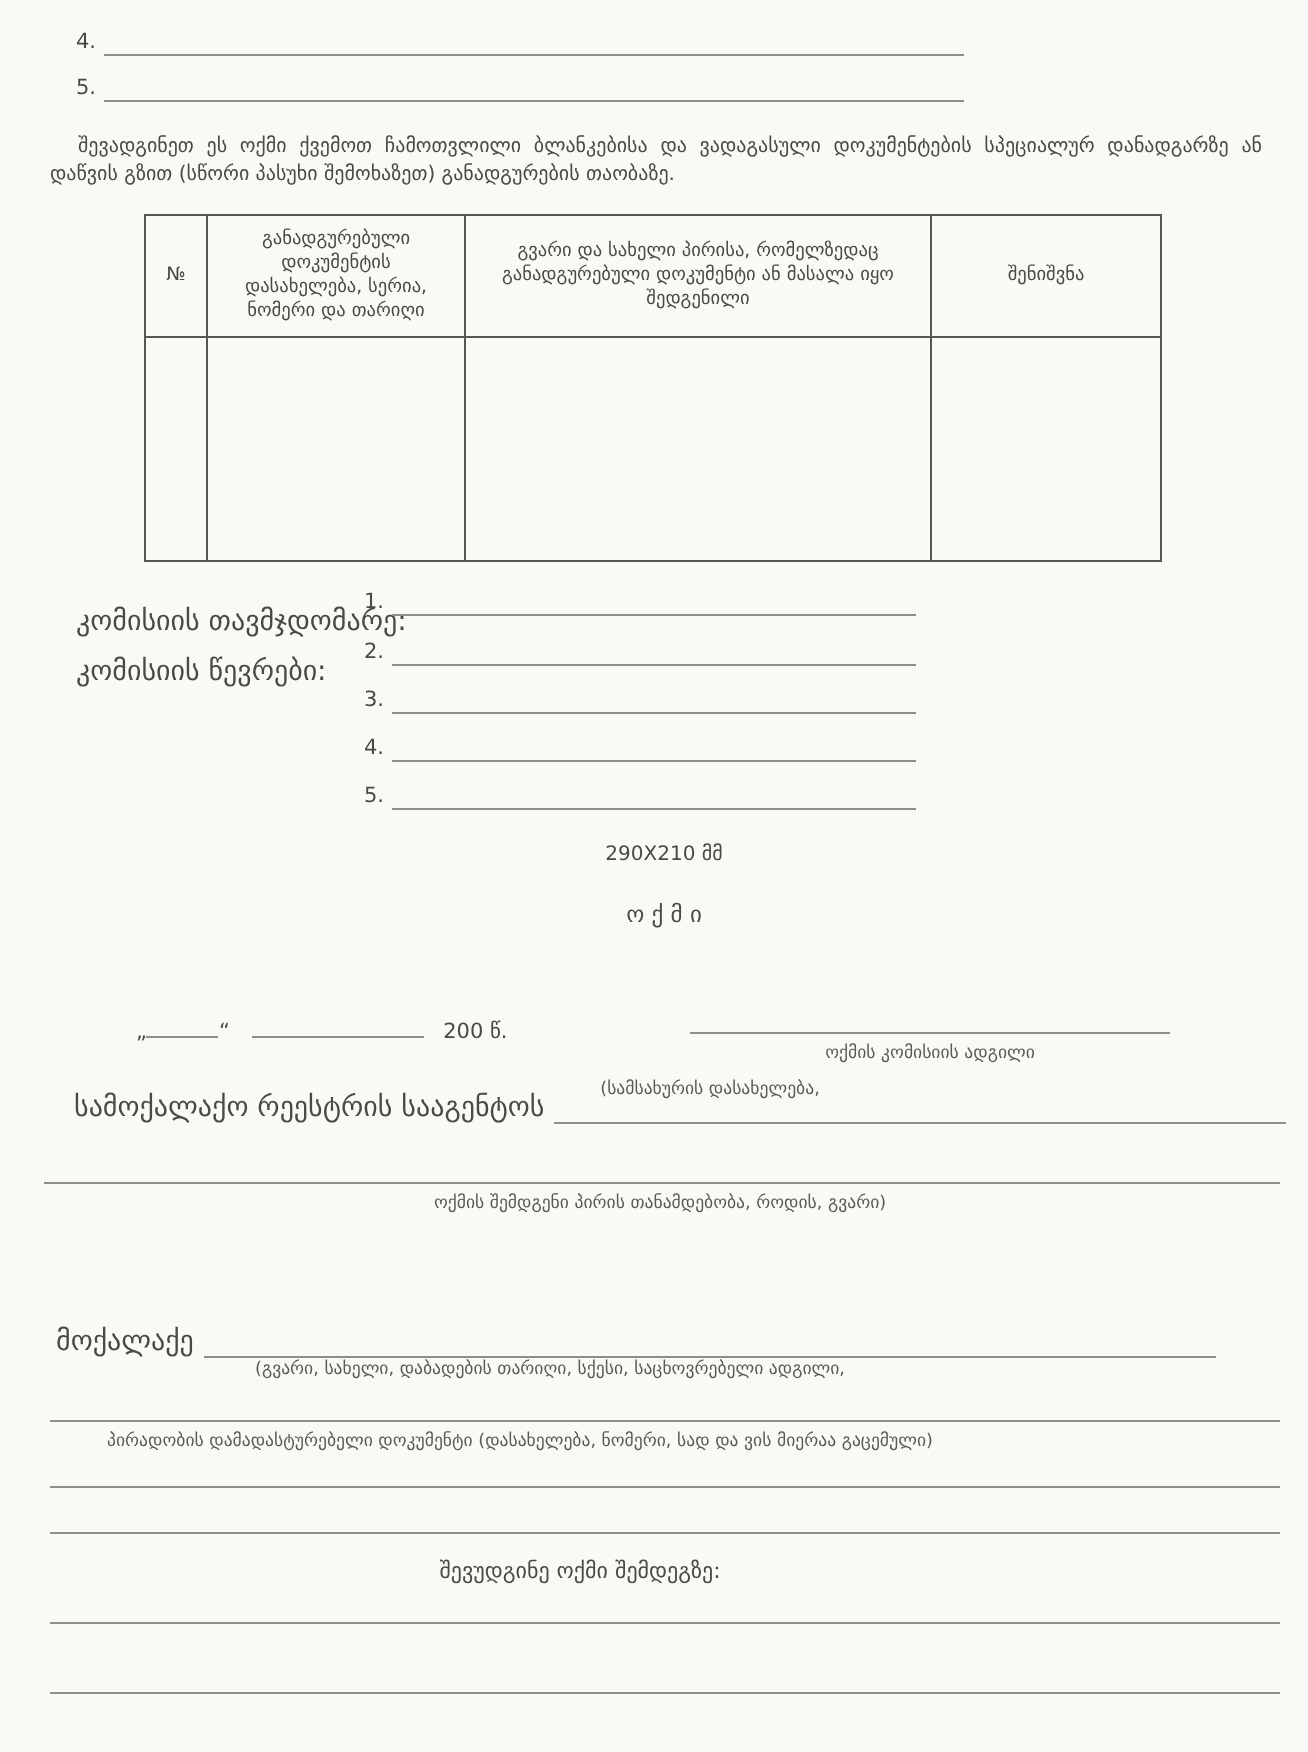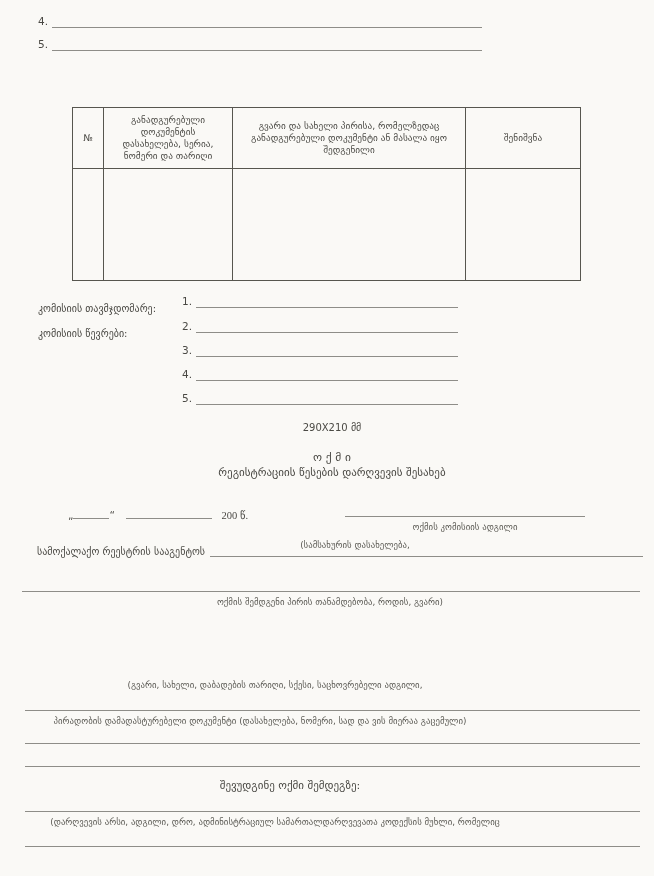--- a/index.html
+++ b/index.html
@@ -19,36 +19,37 @@
   .ctr{white-space:nowrap;transform:translateX(-50%);}
   .hline{position:absolute;border-bottom:1px solid #8e8d88;height:0;}
   .flexrow{display:flex;align-items:flex-end;gap:5px;}
   .flexrow .fill{flex:1;}
   table.dtable{border-collapse:collapse;table-layout:fixed;}
   table.dtable th,table.dtable td{
     border:1px solid #57564f;font-weight:normal;
     font-size:9.3px;line-height:1.3;text-align:center;vertical-align:middle;
     padding:2px 6px;color:#4a4944;
   }
-  .label{font-size:10px;}
+  .label{font-size:14px;}
 </style>
 </head>
 <body>
 
 <div class="page">
 
   <div class="abs numrow" style="left:38px;top:15px;width:447px;">
     <span class="num">4.</span>
     <span class="blank" style="width:430px;"></span>
   </div>
   <div class="abs numrow" style="left:38px;top:38px;width:447px;">
     <span class="num">5.</span>
     <span class="blank" style="width:430px;"></span>
   </div>
 
+  <div class="abs para" style="left:25px;top:67px;width:606px;font-size:10px;line-height:14px;text-indent:14px;">შევადგინეთ ეს ოქმი ქვემოთ ჩამოთვლილი ბლანკებისა და ვადაგასული დოკუმენტების სპეციალურ დანადგარზე ან დაწვის გზით (სწორი პასუხი შემოხაზეთ) განადგურების თაობაზე.</div>
 
   <table class="abs dtable" style="left:72px;top:107px;width:508px;">
     <colgroup>
       <col style="width:31px">
         <col style="width:129px">
         <col style="width:233px">
         <col style="width:115px">
     </colgroup>
     <tbody>
       <tr style="height:61px;">
@@ -85,49 +86,51 @@
     <span class="num">4.</span>
     <span class="blank" style="width:262px;"></span>
   </div>
   <div class="abs numrow" style="left:182px;top:392px;">
     <span class="num">5.</span>
     <span class="blank" style="width:262px;"></span>
   </div>
 
   <div class="abs ctr" style="left:332px;top:422px;font-size:10px;">290X210 მმ</div>
   <div class="abs ctr" style="left:332px;top:450px;font-size:11.5px;">ო ქ მ ი</div>
-  <div class="abs ctr" style="left:332px;top:466px;font-size:11px;">რეგისტრაციის წესების დარღვევის შესახებ</div>
 
   <div class="abs" style="left:68px;top:508px;font-size:10.5px;">
     <span>„</span><span class="blank" style="width:36px;"></span><span>“</span>
     <span class="blank" style="width:86px;margin-left:8px;"></span>
-    <span style="margin-left:6px;font-family:Liberation Serif, serif;">200 წ.</span>
+    <span style="margin-left:6px;">200 წ.</span>
   </div>
 
   <div class="hline" style="left:345px;top:516px;width:240px;"></div>
   <div class="abs cap" style="left:465px;top:522px;">ოქმის კომისიის ადგილი</div>
 
   <div class="abs flexrow" style="left:25px;top:546px;width:606px;padding-left:12px;">
     <span class="label">სამოქალაქო რეესტრის სააგენტოს</span>
     <span class="blank fill"></span>
   </div>
   <div class="abs cap" style="left:355px;top:540px;">(სამსახურის დასახელება,</div>
 
   <div class="hline" style="left:22px;top:591px;width:618px;"></div>
   <div class="abs cap" style="left:330px;top:597px;">ოქმის შემდგენი პირის თანამდებობა, როდის, გვარი)</div>
 
 
+  <div class="abs flexrow" style="left:28px;top:663px;width:580px;">
+    <span class="label">მოქალაქე</span>
+    <span class="blank fill"></span>
+  </div>
   <div class="abs cap" style="left:275px;top:680px;text-align:center;">(გვარი, სახელი, დაბადების თარიღი, სქესი, საცხოვრებელი ადგილი,</div>
 
   <div class="hline" style="left:25px;top:710px;width:615px;"></div>
   <div class="abs cap" style="left:260px;top:716px;">პირადობის დამადასტურებელი დოკუმენტი (დასახელება, ნომერი, სად და ვის მიერაა გაცემული)</div>
 
   <div class="hline" style="left:25px;top:743px;width:615px;"></div>
   <div class="hline" style="left:25px;top:766px;width:615px;"></div>
 
   <div class="abs ctr" style="left:290px;top:779px;font-size:11px;">შევუდგინე ოქმი შემდეგზე:</div>
 
   <div class="hline" style="left:25px;top:811px;width:615px;"></div>
-  <div class="abs cap" style="left:275px;top:817px;">(დარღვევის არსი, ადგილი, დრო, ადმინისტრაციულ სამართალდარღვევათა კოდექსის მუხლი, რომელიც</div>
 
   <div class="hline" style="left:25px;top:846px;width:615px;"></div>
 
 </div>
 
 </body></html>

